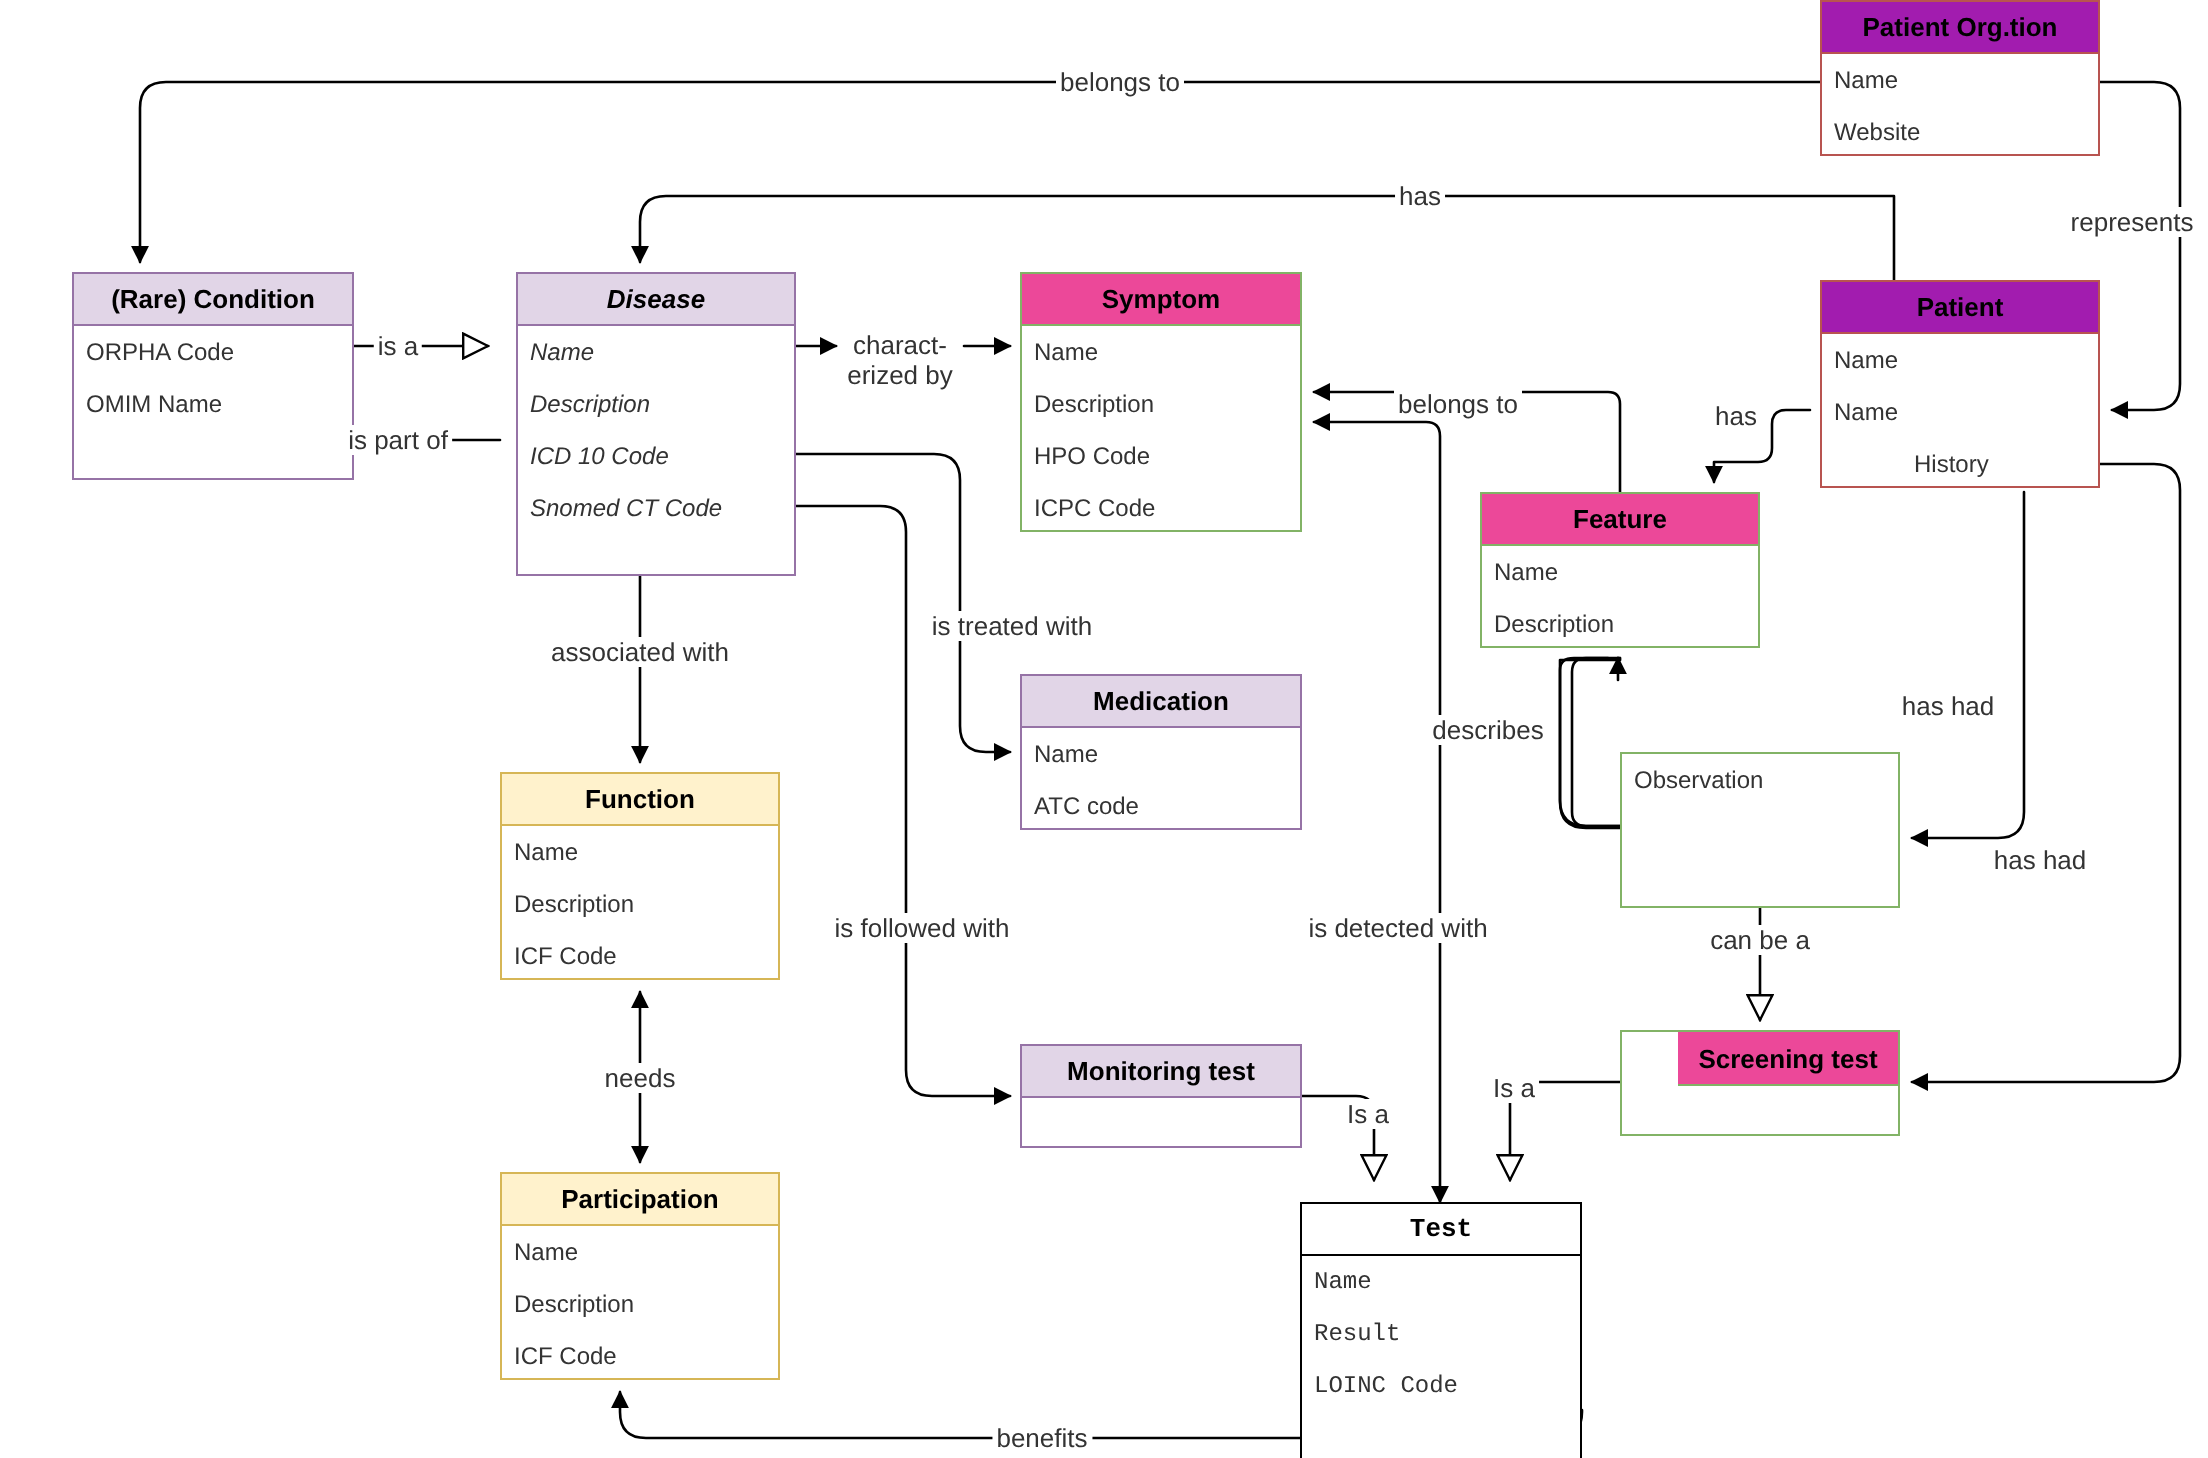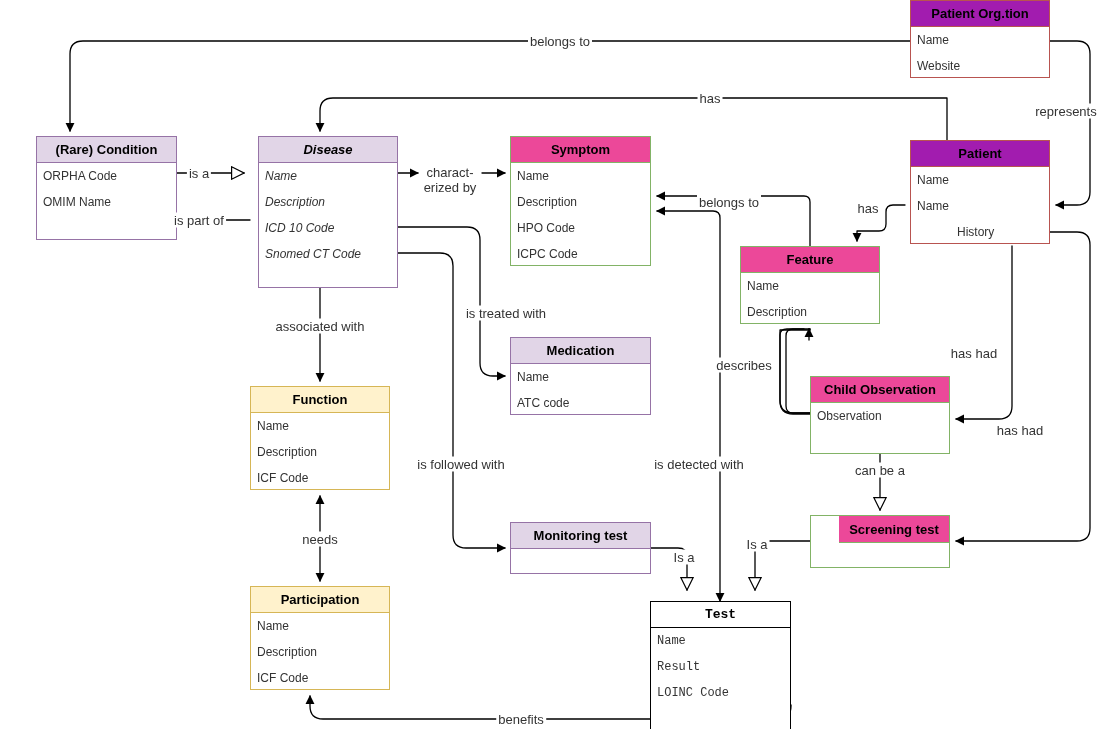--- a/index.html
+++ b/index.html
@@ -155,21 +155,20 @@
         </div>
       </div>
       <div class="entity p-purple" style="left: 510px; top: 337px; width: 141px; height: 78px;">
         <div class="hdr" style="height: 26px;">Medication</div>
         <div class="attrs">
           <div class="attr" style="height: 26px;">Name</div>
           <div class="attr" style="height: 26px;">ATC code</div>
         </div>
       </div>
       <div class="entity p-green" style="left: 810px; top: 376px; width: 140px; height: 78px;">
-        <div class="hdr" style="height: 26px;">Child Observation</div>
         <div class="attrs">
           <div class="attr" style="height: 26px;">Observation</div>
         </div>
       </div>
       <div class="entity p-yellow" style="left: 250px; top: 386px; width: 140px; height: 104px;">
         <div class="hdr" style="height: 26px;">Function</div>
         <div class="attrs">
           <div class="attr" style="height: 26px;">Name</div>
           <div class="attr" style="height: 26px;">Description</div>
           <div class="attr" style="height: 26px;">ICF Code</div>

